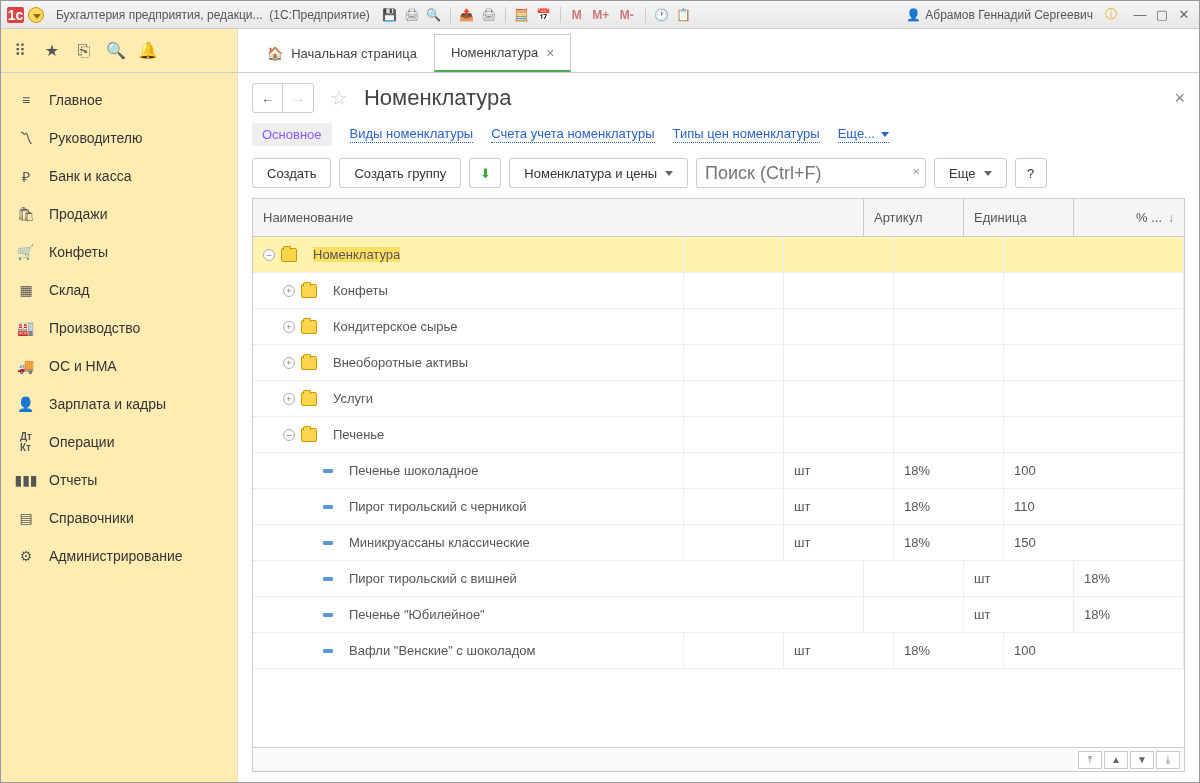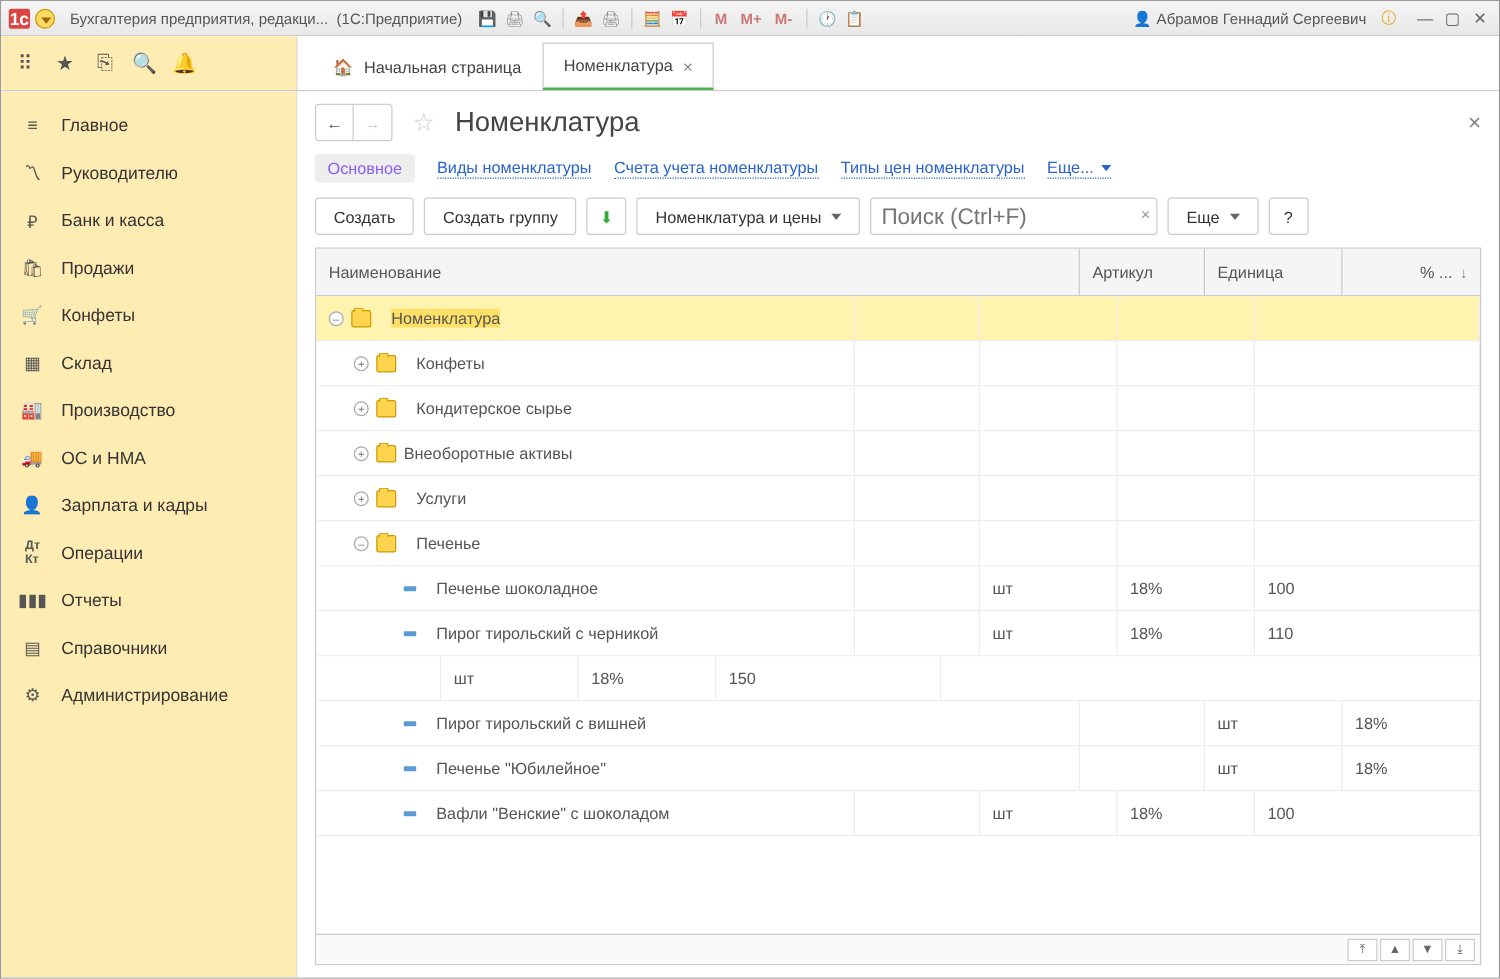--- a/index.html
+++ b/index.html
@@ -292,21 +292,21 @@
               <div class="gcol c-art"></div>
               <div class="gcol c-unit"></div>
               <div class="gcol c-pct" style="justify-content: flex-start;"></div>
               <div class="gcol c-comm"></div>
             </div>
             <div class="grow">
               <div class="gcol c-name">
                 <div class="tree-cell indent1">
                   <span class="expand">+</span>
                   <span class="folder-ic"></span>
-                  <span class="label" style="">Внеоборотные активы</span>
+                  <span class="label" style="margin-left: 10px;">Внеоборотные активы</span>
                 </div>
               </div>
               <div class="gcol c-art"></div>
               <div class="gcol c-unit"></div>
               <div class="gcol c-pct" style="justify-content: flex-start;"></div>
               <div class="gcol c-comm"></div>
             </div>
             <div class="grow">
               <div class="gcol c-name">
                 <div class="tree-cell indent1">
@@ -351,20 +351,26 @@
                   <span class="item-ic"></span>
                   <span class="label" style="margin-left: 10px;">Пирог тирольский с черникой</span>
                 </div>
               </div>
               <div class="gcol c-art"></div>
               <div class="gcol c-unit">шт</div>
               <div class="gcol c-pct" style="justify-content: flex-start;">18%</div>
               <div class="gcol c-comm">110</div>
             </div>
             <div class="grow">
+              <div class="gcol c-name">
+                <div class="tree-cell indent2">
+                  <span class="item-ic"></span>
+                  <span class="label" style="margin-left: 10px;">Миникруассаны классические</span>
+                </div>
+              </div>
               <div class="gcol c-art"></div>
               <div class="gcol c-unit">шт</div>
               <div class="gcol c-pct" style="justify-content: flex-start;">18%</div>
               <div class="gcol c-comm">150</div>
             </div>
             <div class="grow">
               <div class="gcol c-name">
                 <div class="tree-cell indent2">
                   <span class="item-ic"></span>
                   <span class="label" style="margin-left: 10px;">Пирог тирольский с вишней</span>

